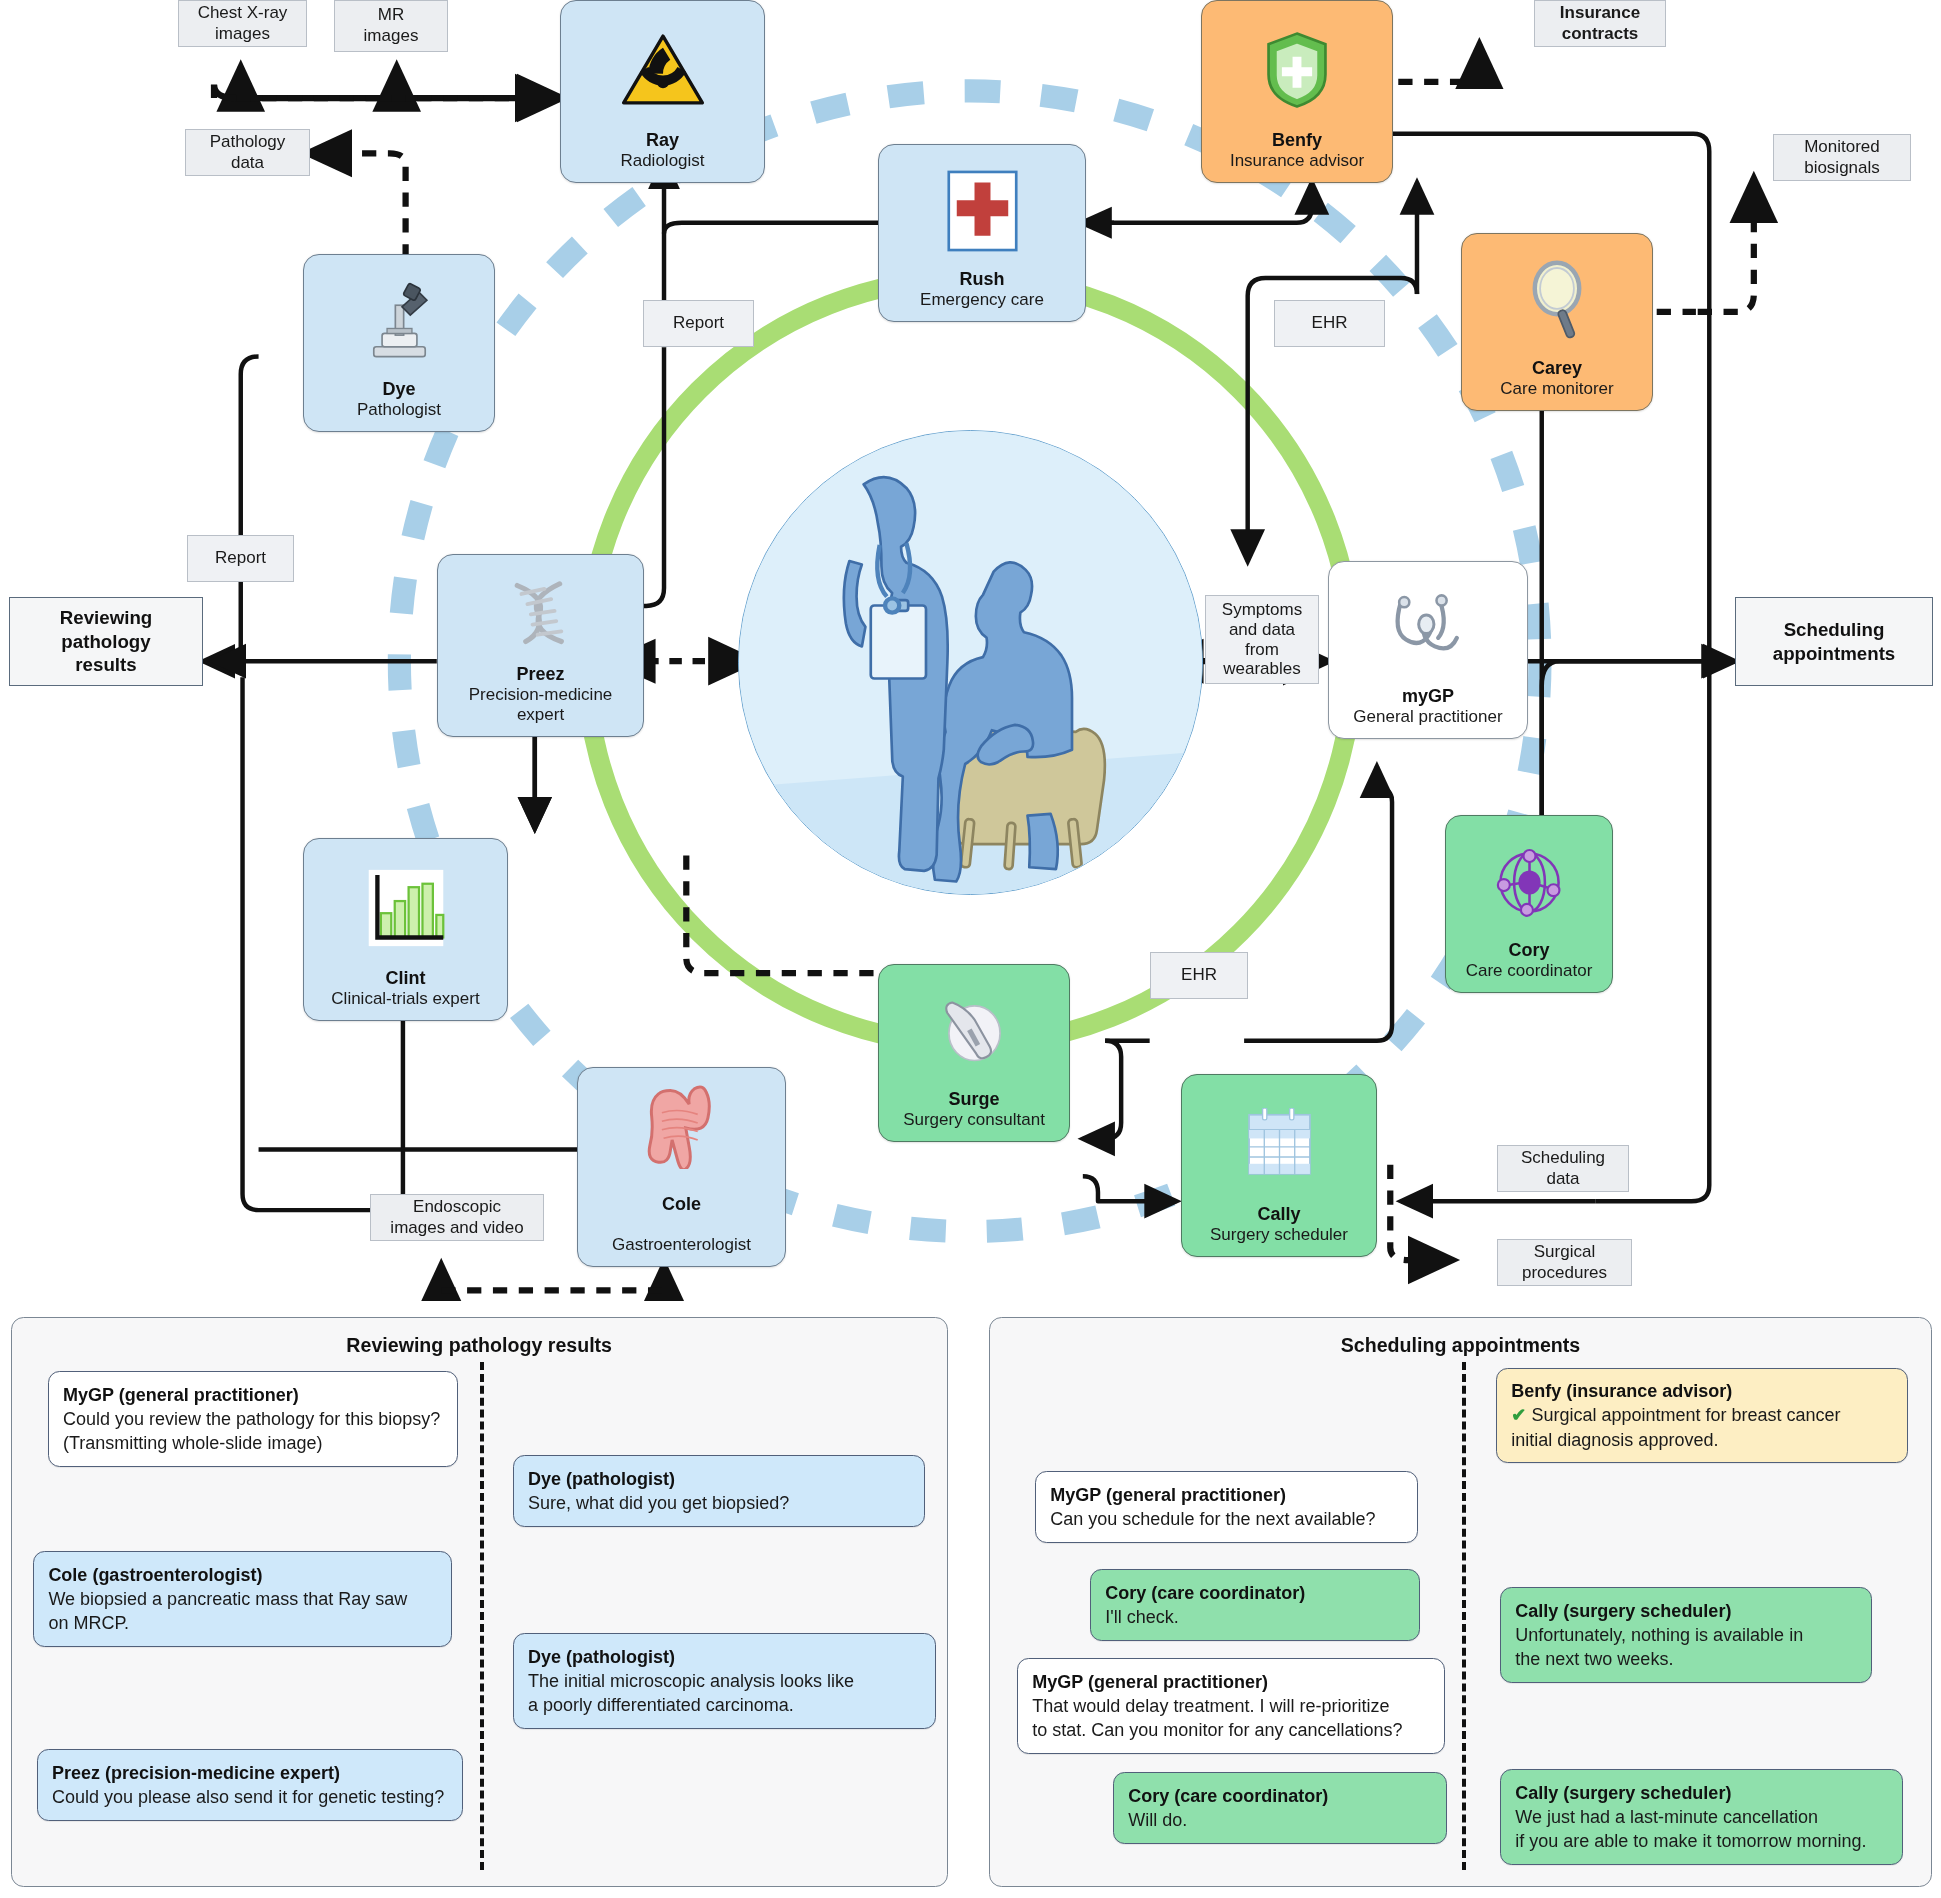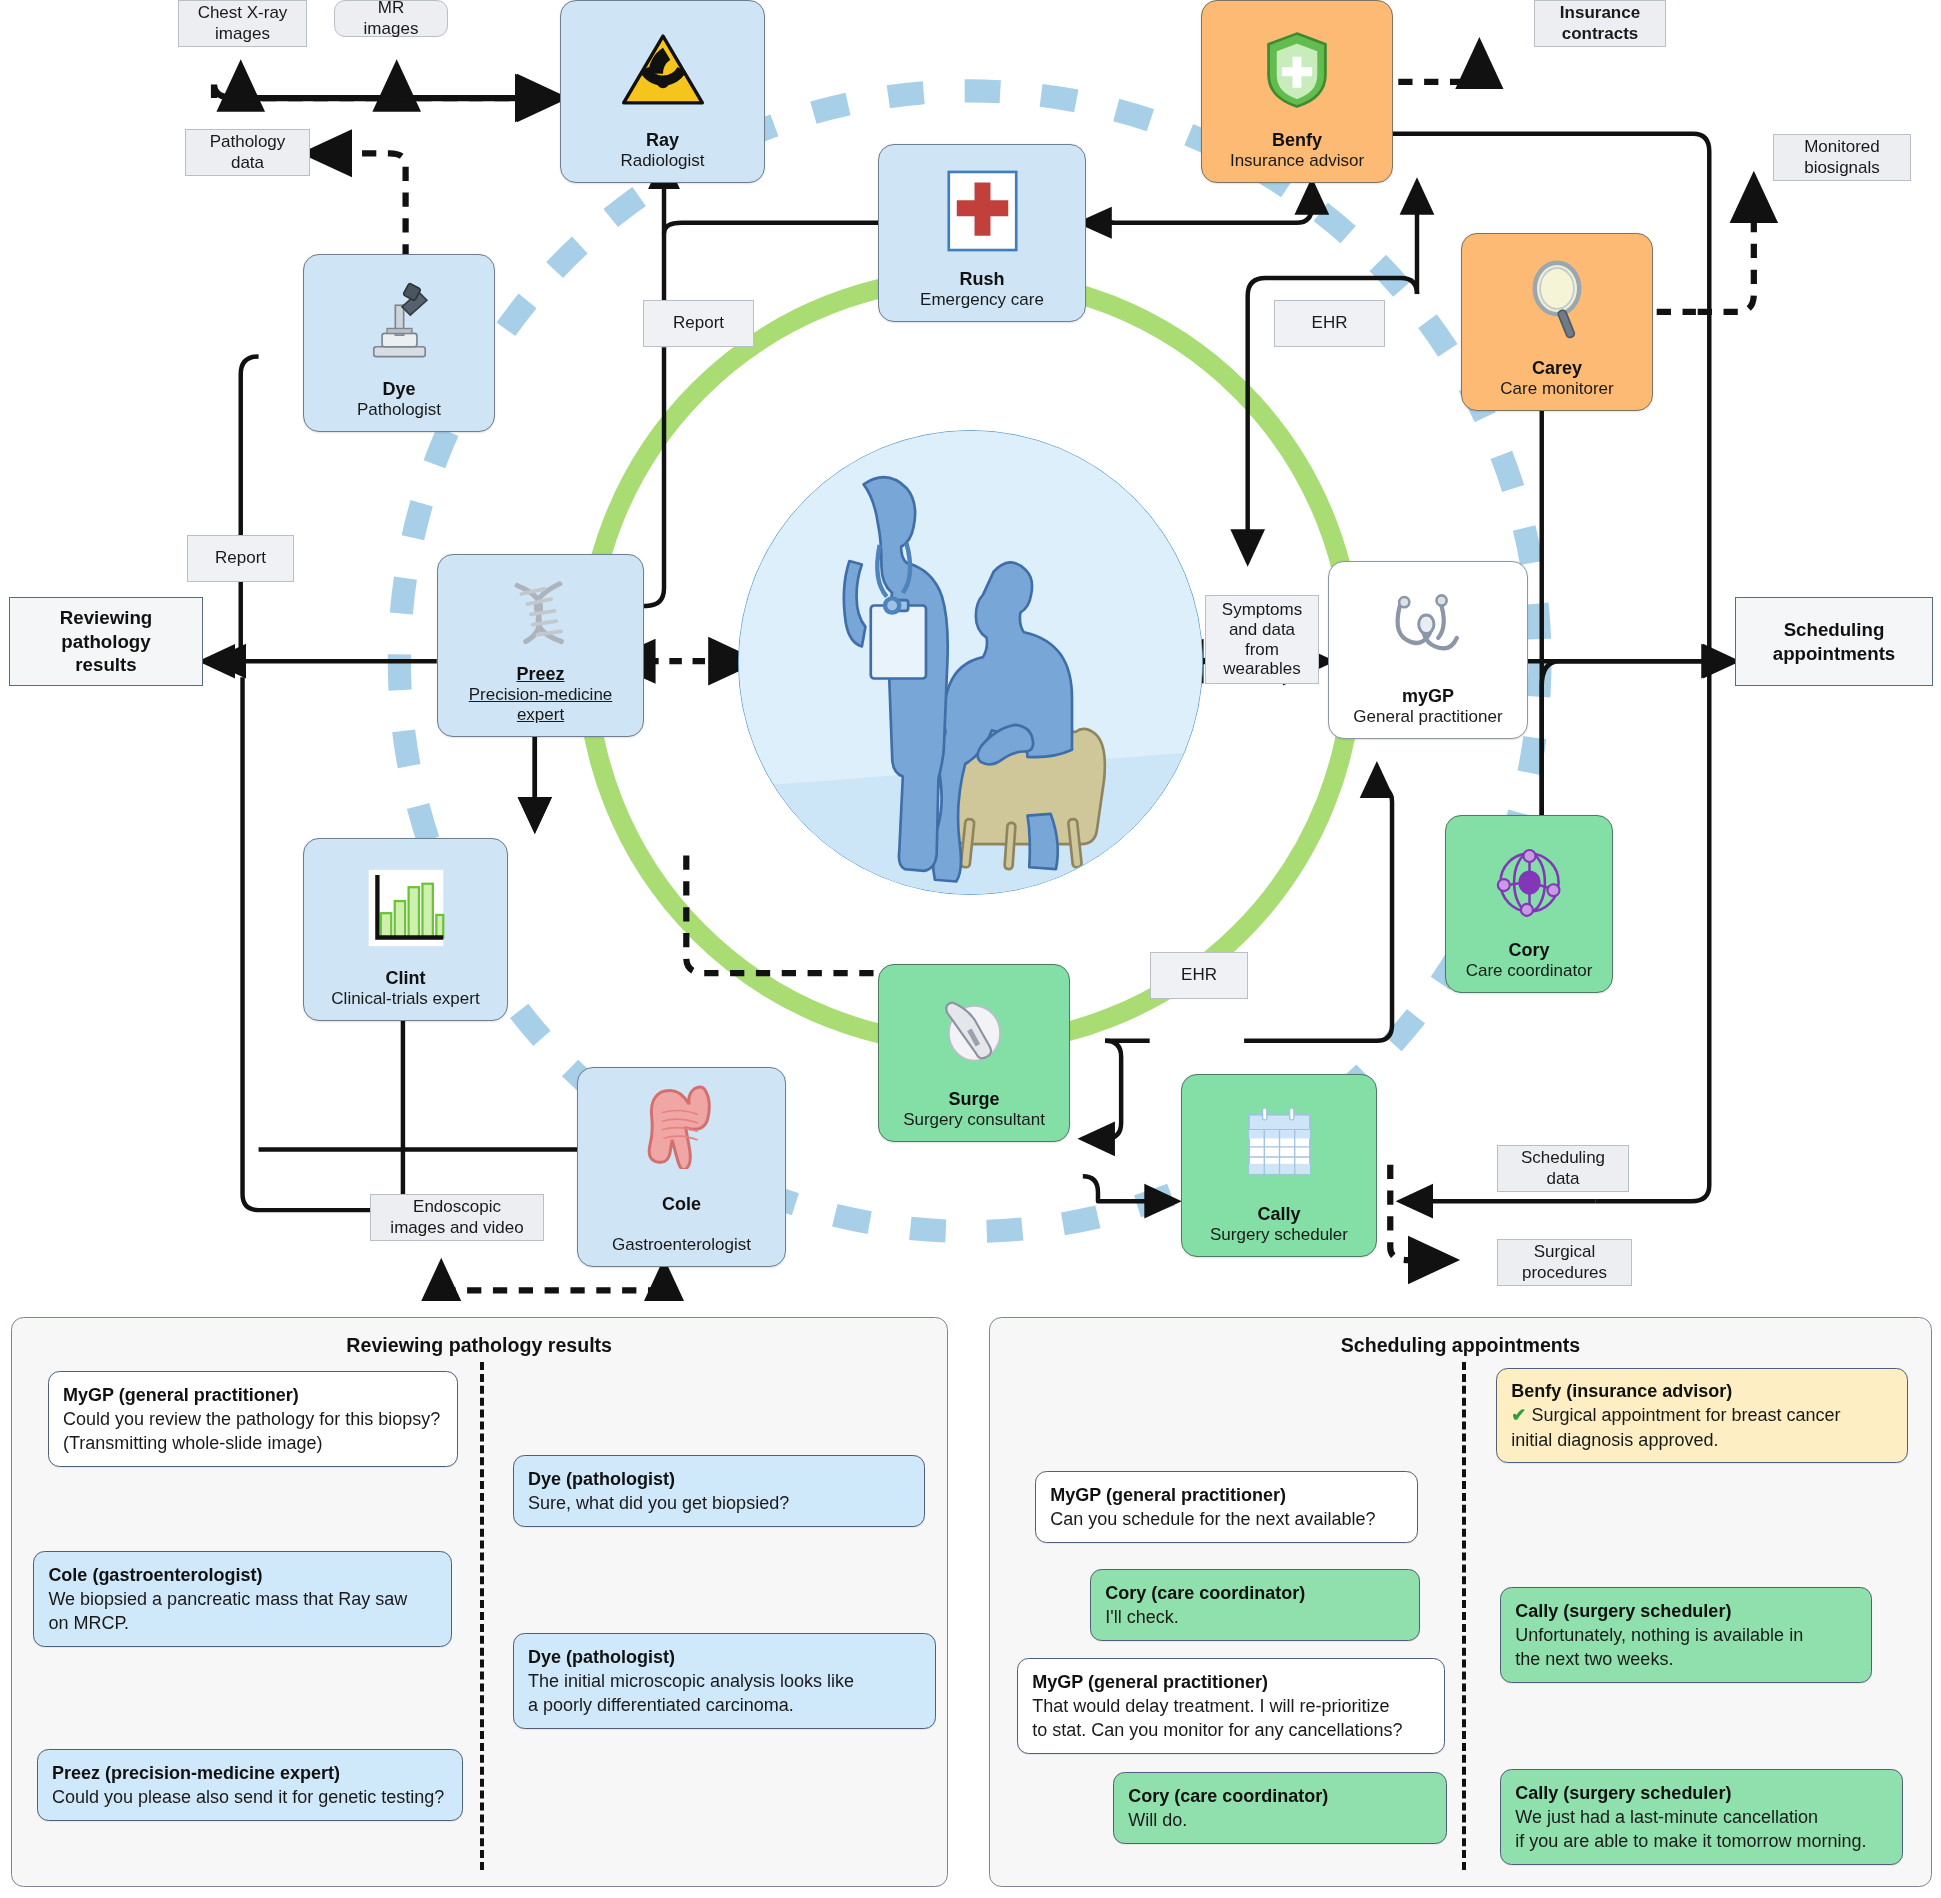--- a/index.html
+++ b/index.html
@@ -309,21 +309,21 @@
         <svg width="70" height="80" viewBox="0 0 78 90">
           <ellipse cx="39" cy="32" rx="25" ry="29" fill="#f0f0cf" stroke="#9aa6b2" stroke-width="5"></ellipse>
           <ellipse cx="39" cy="32" rx="19" ry="23" fill="#f5f4d6" stroke="#c3cbd3" stroke-width="2"></ellipse>
           <rect x="45" y="56" width="9" height="32" rx="4" fill="#6e7b89" stroke="#4f5b68" stroke-width="2" transform="rotate(-22 49 72)"></rect>
         </svg>
       </div>
       <div class="nname">Carey</div>
       <div class="nrole">Care monitorer</div>
     </div>
 
-    <div class="node blue" style="left:437px;top:554px;width:207px;height:183px;text-decoration:underline;">
+    <div class="node blue" style="left:437px;top:554px;width:207px;height:183px;">
       <div class="nicon">
         <svg width="82" height="73" viewBox="0 0 96 86">
           <g fill="none" stroke="#aeb4bb" stroke-width="6" stroke-linecap="round">
             <path d="M20,10 q34,14 26,34 q-8,20 26,32"></path>
             <path d="M46,6 q-34,16 -26,34 q8,22 -14,34" transform="translate(24,2)"></path>
           </g>
           <g stroke="#c3c8ce" stroke-width="4.5" stroke-linecap="round">
             <path d="M25,20 L52,14"></path>
               <path d="M32,32 L60,26"></path>
             <path d="M36,44 L64,40"></path>
@@ -440,21 +440,21 @@
           <rect x="24" y="0" width="5" height="14" rx="2" fill="#ffffff" stroke="#9fc4df" stroke-width="1.6"></rect>
           <rect x="56" y="0" width="5" height="14" rx="2" fill="#ffffff" stroke="#9fc4df" stroke-width="1.6"></rect>
         </svg>
       </div>
       <div class="nname">Cally</div>
       <div class="nrole">Surgery scheduler</div>
     </div>
 
     <div class="artifact" style="left:178px;top:0px;width:129px;height:47px;white-space:pre-line;">Chest X-ray
 images</div>
-    <div class="artifact" style="left:334px;top:0px;width:114px;height:37px;white-space:pre-line;border-radius:11px;">MR
+    <div class="artifact" style="left:334px;top:0px;width:114px;height:52px;white-space:pre-line;">MR
 images</div>
     <div class="artifact" style="left:185px;top:129px;width:125px;height:47px;white-space:pre-line;">Pathology
 data</div>
     <div class="artifact" style="left:1534px;top:0px;width:132px;height:47px;white-space:pre-line;font-weight:bold;">Insurance
 contracts</div>
     <div class="artifact" style="left:1773px;top:134px;width:138px;height:47px;white-space:pre-line;">Monitored
 biosignals</div>
     <div class="artifact" style="left:370px;top:1194px;width:174px;height:47px;white-space:pre-line;">Endoscopic
 images and video</div>
     <div class="artifact" style="left:1497px;top:1145px;width:132px;height:47px;white-space:pre-line;">Scheduling

